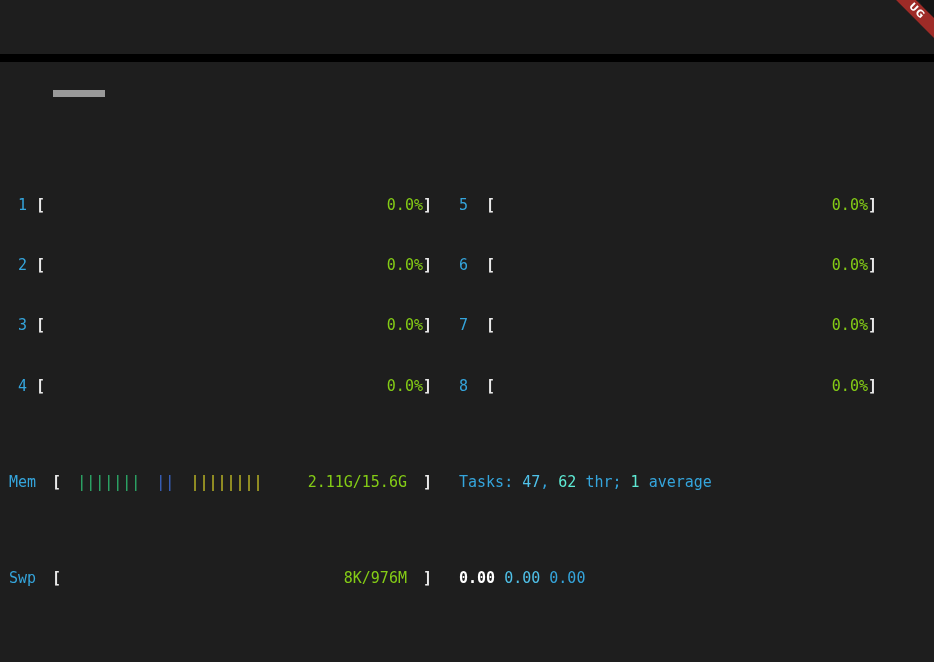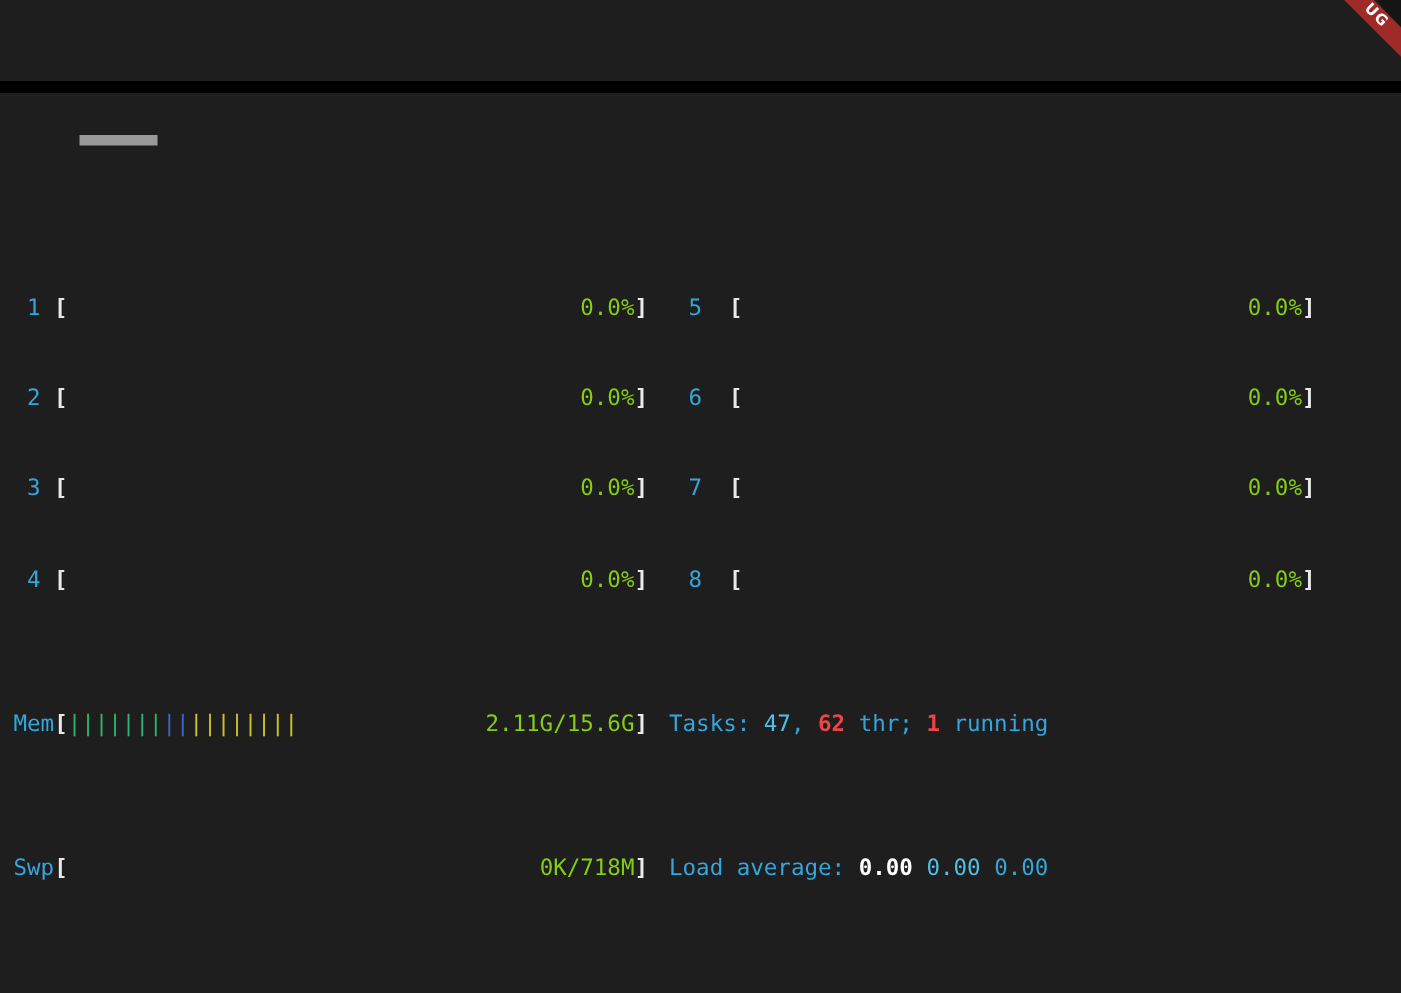--- a/index.html
+++ b/index.html
@@ -10,30 +10,30 @@
   .topbar{height:8px;background:#000;}
   .toptab{margin-left:53px;width:52px;height:7px;background:#9a9a9a;}
   .topgap{height:23px;}
   .line{height:24.2px;line-height:24.2px;display:flex;overflow:hidden;}
   
   .meter{display:flex;}
   .cpu-left{margin-left:18px;width:414px;}
   .cpu-right{margin-left:27px;width:418px;}
   .cpu-left .cid{margin-right:9px;}
   .cpu-right .cid{margin-right:18px;}
-  .membar{margin-left:9px;width:423px;}
+  .membar{margin-left:9px;width:423px;gap:16px;}
   .fill{flex:1 1 auto;}
-  .statblock{margin-left:14px;display:flex;}
+  .statblock{margin-left:27px;display:flex;}
   
   .cy{color:#35a5dc;}
   .cyb{color:#4fc1e9;font-weight:normal;}
   .gw{color:#e9e9e9;font-weight:bold;}
   .wt{color:#ffffff;font-weight:bold;}
   .gray{color:#84cc16;}
-  .gnb{color:#ef4444;font-weight:bold;}
+  .gnb{color:#5eead4;font-weight:normal;}
   .pipe-g{color:#2eb26d;}
   .pipe-b{color:#3a66c8;}
   .pipe-y{color:#c9c226;}
   
   .corner{position:absolute;top:0;right:0;width:40px;height:40px;overflow:hidden;pointer-events:none;}
   .tri{position:absolute;top:0;right:0;width:40px;height:40px;background:#151515;
        clip-path:polygon(62% 0,100% 0,100% 62%);}
   .band{position:absolute;top:4px;right:-26px;width:86px;height:14px;background:#9e2b27;
         transform:rotate(45deg);color:#fff;text-align:center;line-height:14px;
         font-family:"DejaVu Sans","Liberation Sans",sans-serif;font-size:10px;font-weight:bold;letter-spacing:1px;}
@@ -62,27 +62,27 @@
     <div class="meter cpu-right"><span class="cy cid">7</span><span class="gw">[</span><span class="fill"></span><span class="gray">0.0%</span><span class="gw">]</span></div>
   </div>
   <div class="line">
     <div class="meter cpu-left"><span class="cy cid">4</span><span class="gw">[</span><span class="fill"></span><span class="gray">0.0%</span><span class="gw">]</span></div>
     <div class="meter cpu-right"><span class="cy cid">8</span><span class="gw">[</span><span class="fill"></span><span class="gray">0.0%</span><span class="gw">]</span></div>
   </div>
 
   
   <div class="line">
     <div class="meter membar"><span class="cy">Mem</span><span class="gw">[</span><span class="pipe-g">|||||||</span><span class="pipe-b">||</span><span class="pipe-y">||||||||</span><span class="fill"></span><span class="gray">2.11G/15.6G</span><span class="gw">]</span></div>
-    <div class="statblock"><span class="cy">Tasks: </span><span class="cyb">47</span><span class="cy">, </span><span class="gnb">62</span><span class="cy"> thr; </span><span class="gnb">1</span><span class="cy"> running</span></div>
+    <div class="statblock"><span class="cy">Tasks: </span><span class="cyb">47</span><span class="cy">, </span><span class="gnb">62</span><span class="cy"> thr; </span><span class="gnb">1</span><span class="cy"> average</span></div>
   </div>
 
   
   <div class="line">
-    <div class="meter membar"><span class="cy">Swp</span><span class="gw">[</span><span></span><span class="fill"></span><span class="gray">0K/718M</span><span class="gw">]</span></div>
-    <div class="statblock"><span class="cy">Load average: </span><span class="wt">0.00</span><span> </span><span class="cyb">0.00</span><span> </span><span class="cy">0.00</span></div>
+    <div class="meter membar"><span class="cy">Swp</span><span class="gw">[</span><span></span><span class="fill"></span><span class="gray">8K/976M</span><span class="gw">]</span></div>
+    <div class="statblock"><span class="wt">0.00</span><span> </span><span class="cyb">0.00</span><span> </span><span class="cy">0.00</span></div>
   </div>
 
   
   
 
   
 
   
   
 

